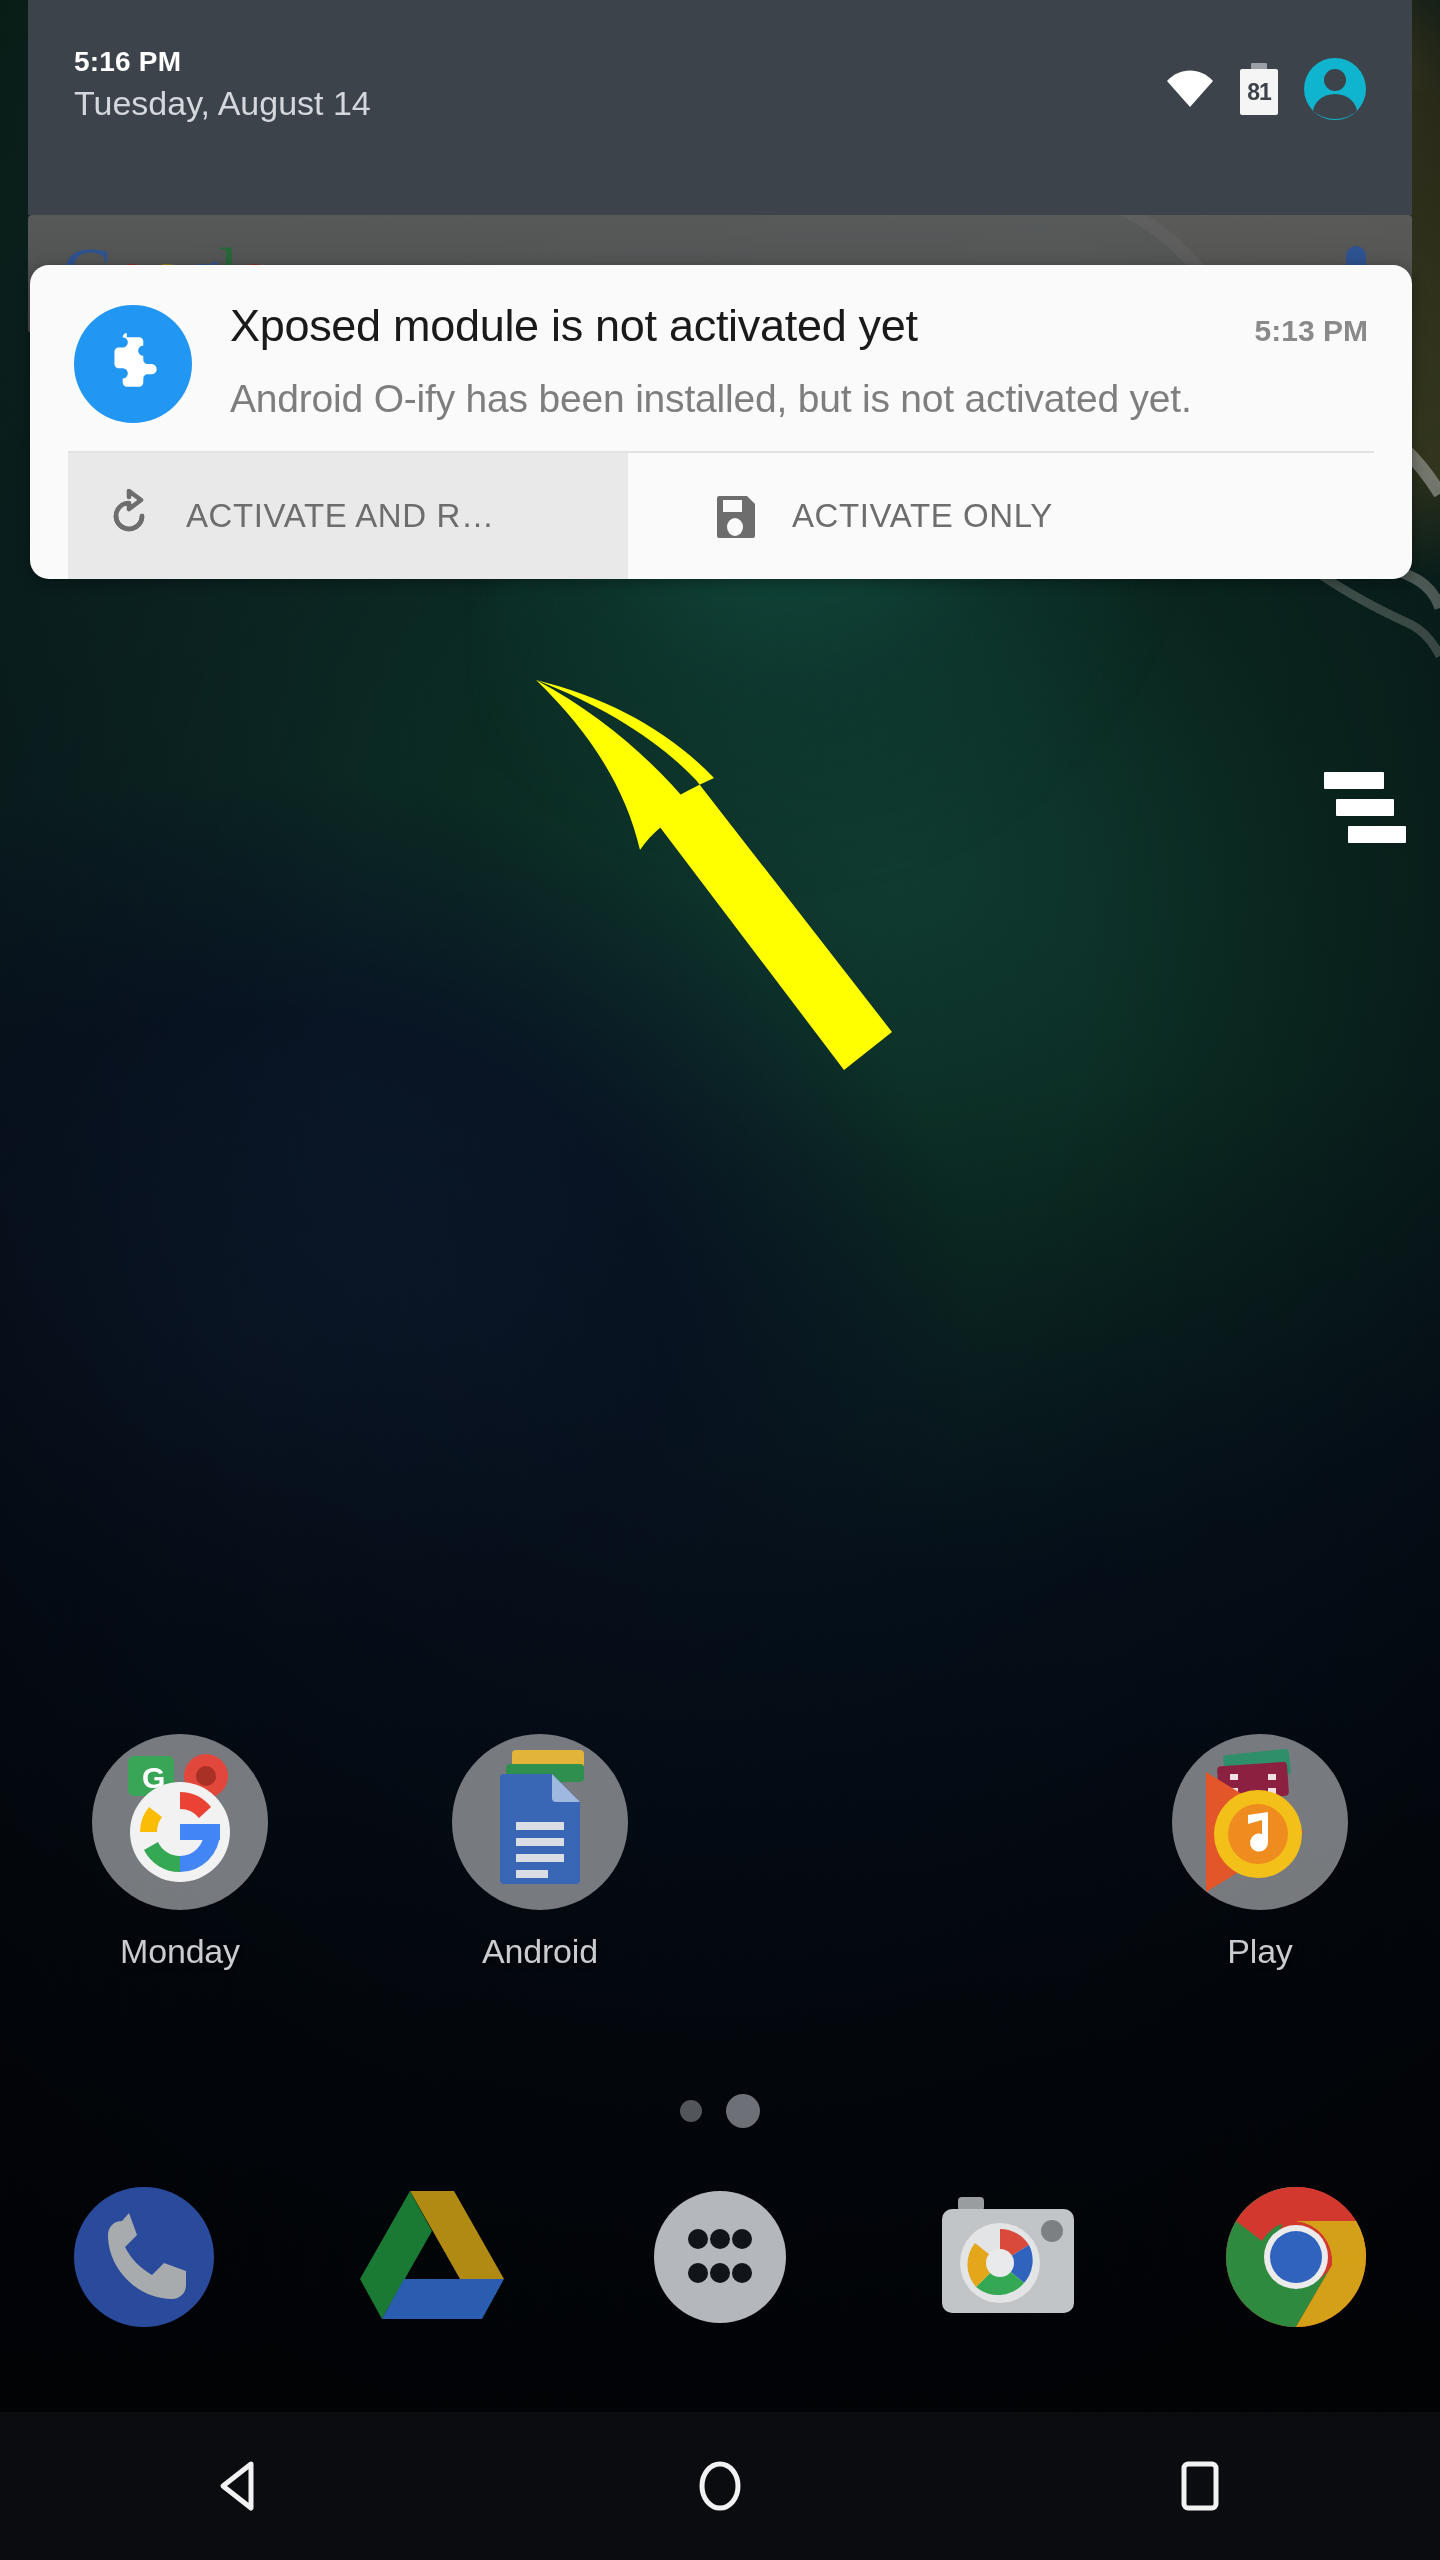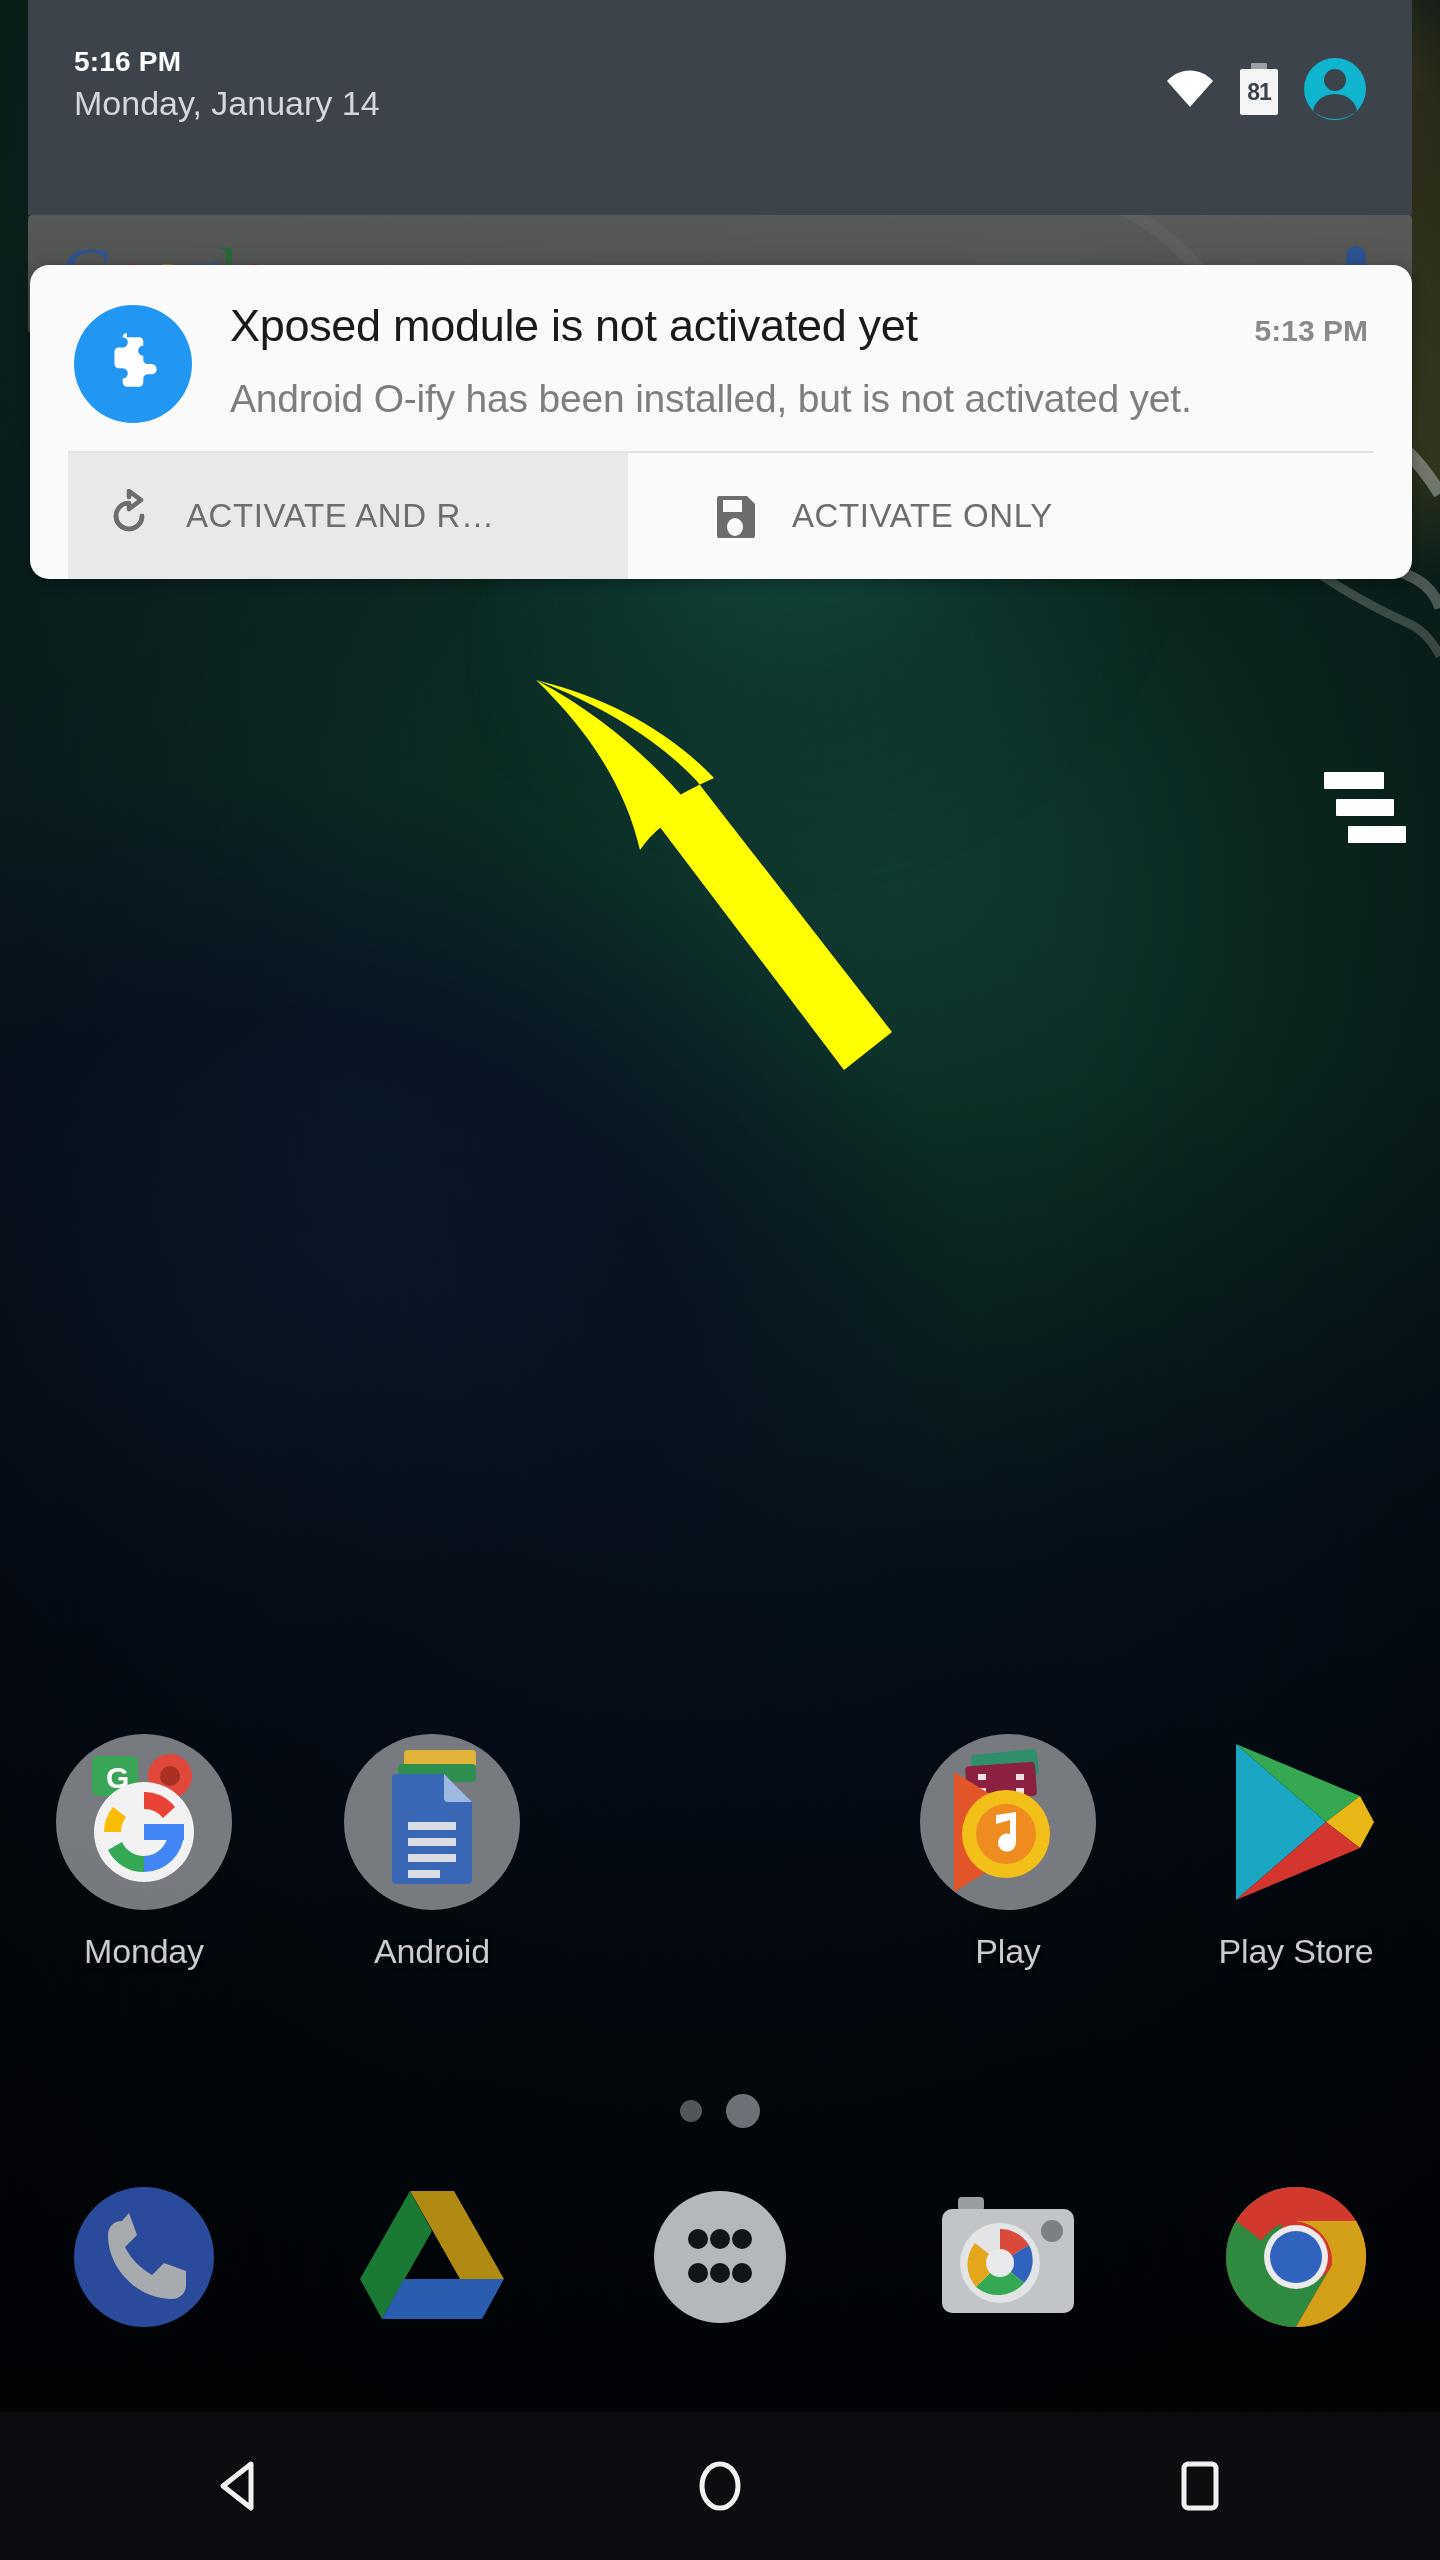--- a/index.html
+++ b/index.html
@@ -212,21 +212,21 @@
     <div class="gsa-mic">
       <div class="mic-arc"></div>
         <div class="mic-stem"></div>
         <div class="mic-body"></div>
     </div>
   </div>
 
   <div class="shade-header">
     <div class="shade-left">
       <div class="clock-time">5:16 PM</div>
-      <div class="clock-date">Monday, January 14</div>
+      <div class="clock-date">Tuesday, August 14</div>
     </div>
     <div class="shade-right">
       <div class="icon-wifi">
         <svg viewBox="0 0 48 40">
             <path d="M24 38 L1 12 C7.5 5 15.3 1.5 24 1.5 C32.7 1.5 40.5 5 47 12 Z" fill="#ffffff"></path>
           </svg>
       </div>
       <div class="icon-battery">
         <div class="batt-cap"></div>
         <div class="batt-body">
@@ -358,31 +358,20 @@
             <rect x="96" y="54" width="8" height="6" fill="#f0e0e4"></rect>
           <path d="M34 38 L132 98 L34 158 Z" fill="#e2562a"></path>
           <circle cx="86" cy="100" r="44" fill="#f2c018"></circle>
           <circle cx="86" cy="100" r="30" fill="#ef8c20"></circle>
           <path d="M96 78 v30 a9 9 0 1 1 -6 -8 V86 l-14 4 v-9 z" fill="#ffffff"></path>
         </svg>
       </div>
       <div class="app-label">Play</div>
     </div>
 
-    <div class="app-cell">
-      <div class="app-art">
-        <svg viewBox="0 0 176 176" style="position:absolute;inset:0">
-          <path d="M28 10 L118 88 L28 166 Z" fill="#1ba7c4"></path>
-          <path d="M28 10 L118 88 L152 62 Z" fill="#37a852"></path>
-          <path d="M118 88 L152 62 L166 88 L152 114 Z" fill="#e8b616"></path>
-          <path d="M28 166 L118 88 L152 114 Z" fill="#d5352f"></path>
-        </svg>
-      </div>
-      <div class="app-label">Play Store</div>
-    </div>
 
   </div>
 
   <div class="page-dots">
     <span class="dot dot-sm"></span>
     <span class="dot dot-lg"></span>
   </div>
 
   <div class="app-row row-dock">
 

